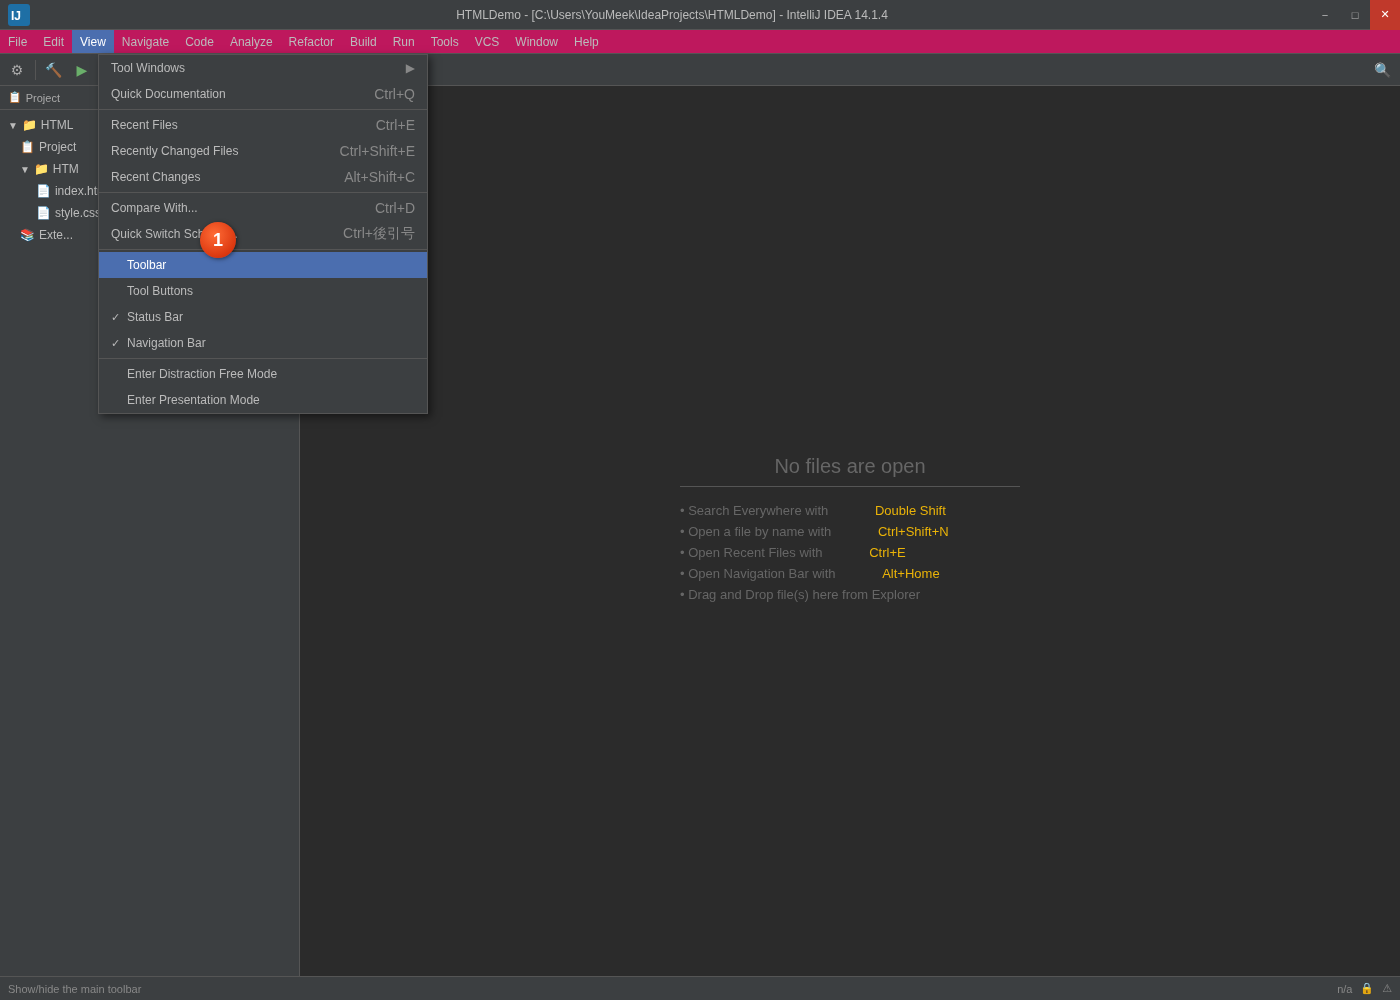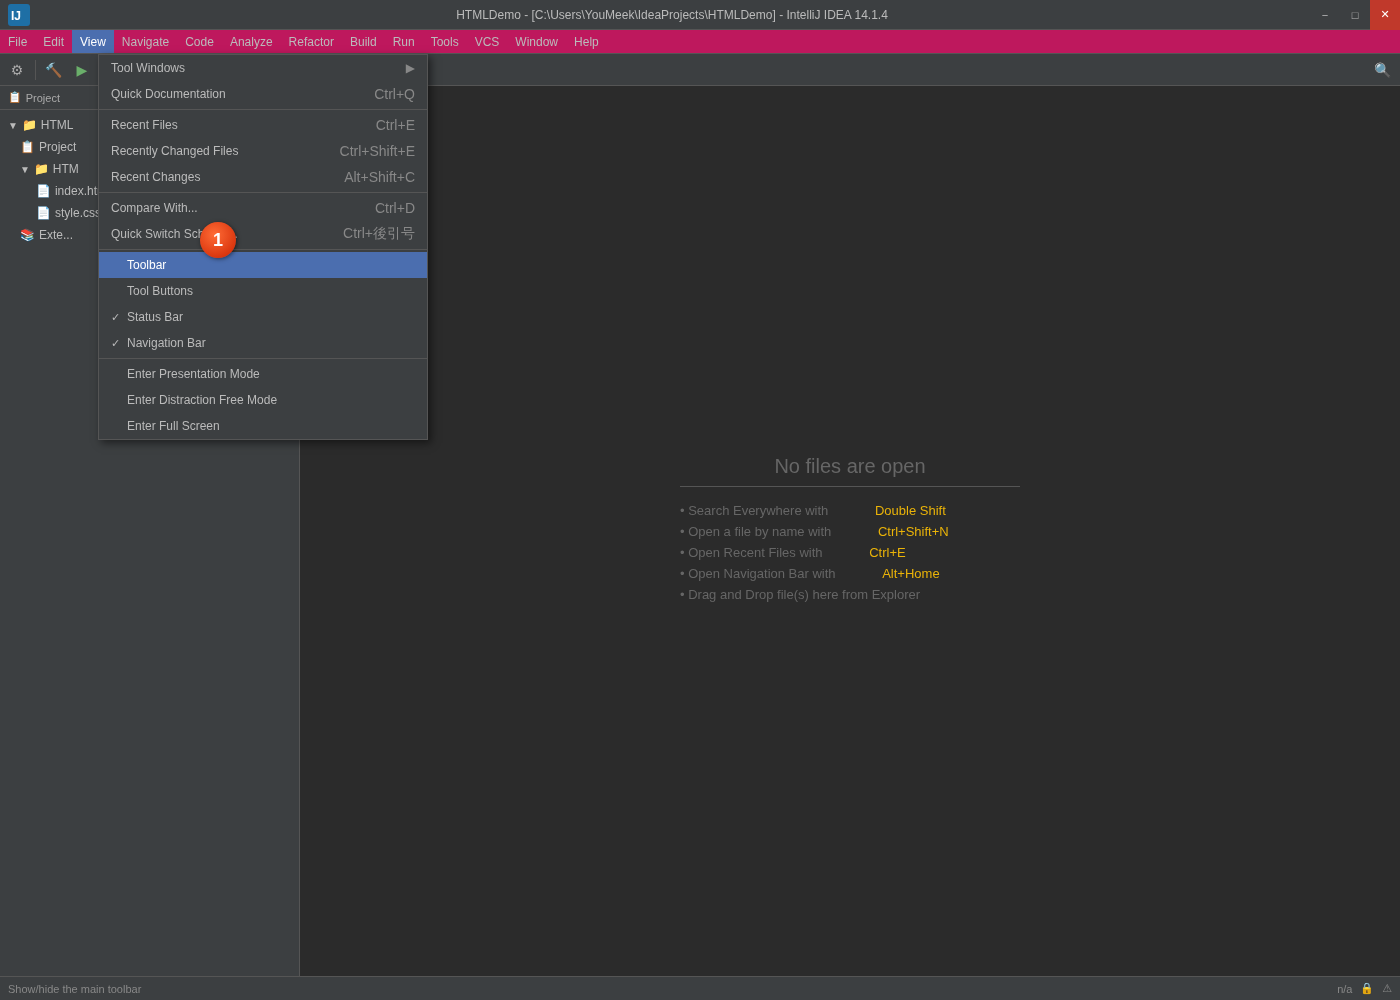--- a/index.html
+++ b/index.html
@@ -435,25 +435,21 @@
     <span class="checkmark">✓</span>
     <span>Status Bar</span>
   </div>
   <div class="dropdown-item">
     <span class="checkmark">✓</span>
     <span>Navigation Bar</span>
   </div>
   <div class="dropdown-separator"></div>
   <div class="dropdown-item">
     <span class="checkmark"> </span>
+    <span>Enter Distraction Free Mode</span>
+  </div>
+  <div class="dropdown-item">
+    <span class="checkmark"> </span>
     <span>Enter Presentation Mode</span>
   </div>
-  <div class="dropdown-item">
-    <span class="checkmark"> </span>
-    <span>Enter Distraction Free Mode</span>
-  </div>
-  <div class="dropdown-item">
-    <span class="checkmark"> </span>
-    <span>Enter Full Screen</span>
-  </div>
 </div>
 
 <div id="badge-1">1</div>
 
 </body></html>

